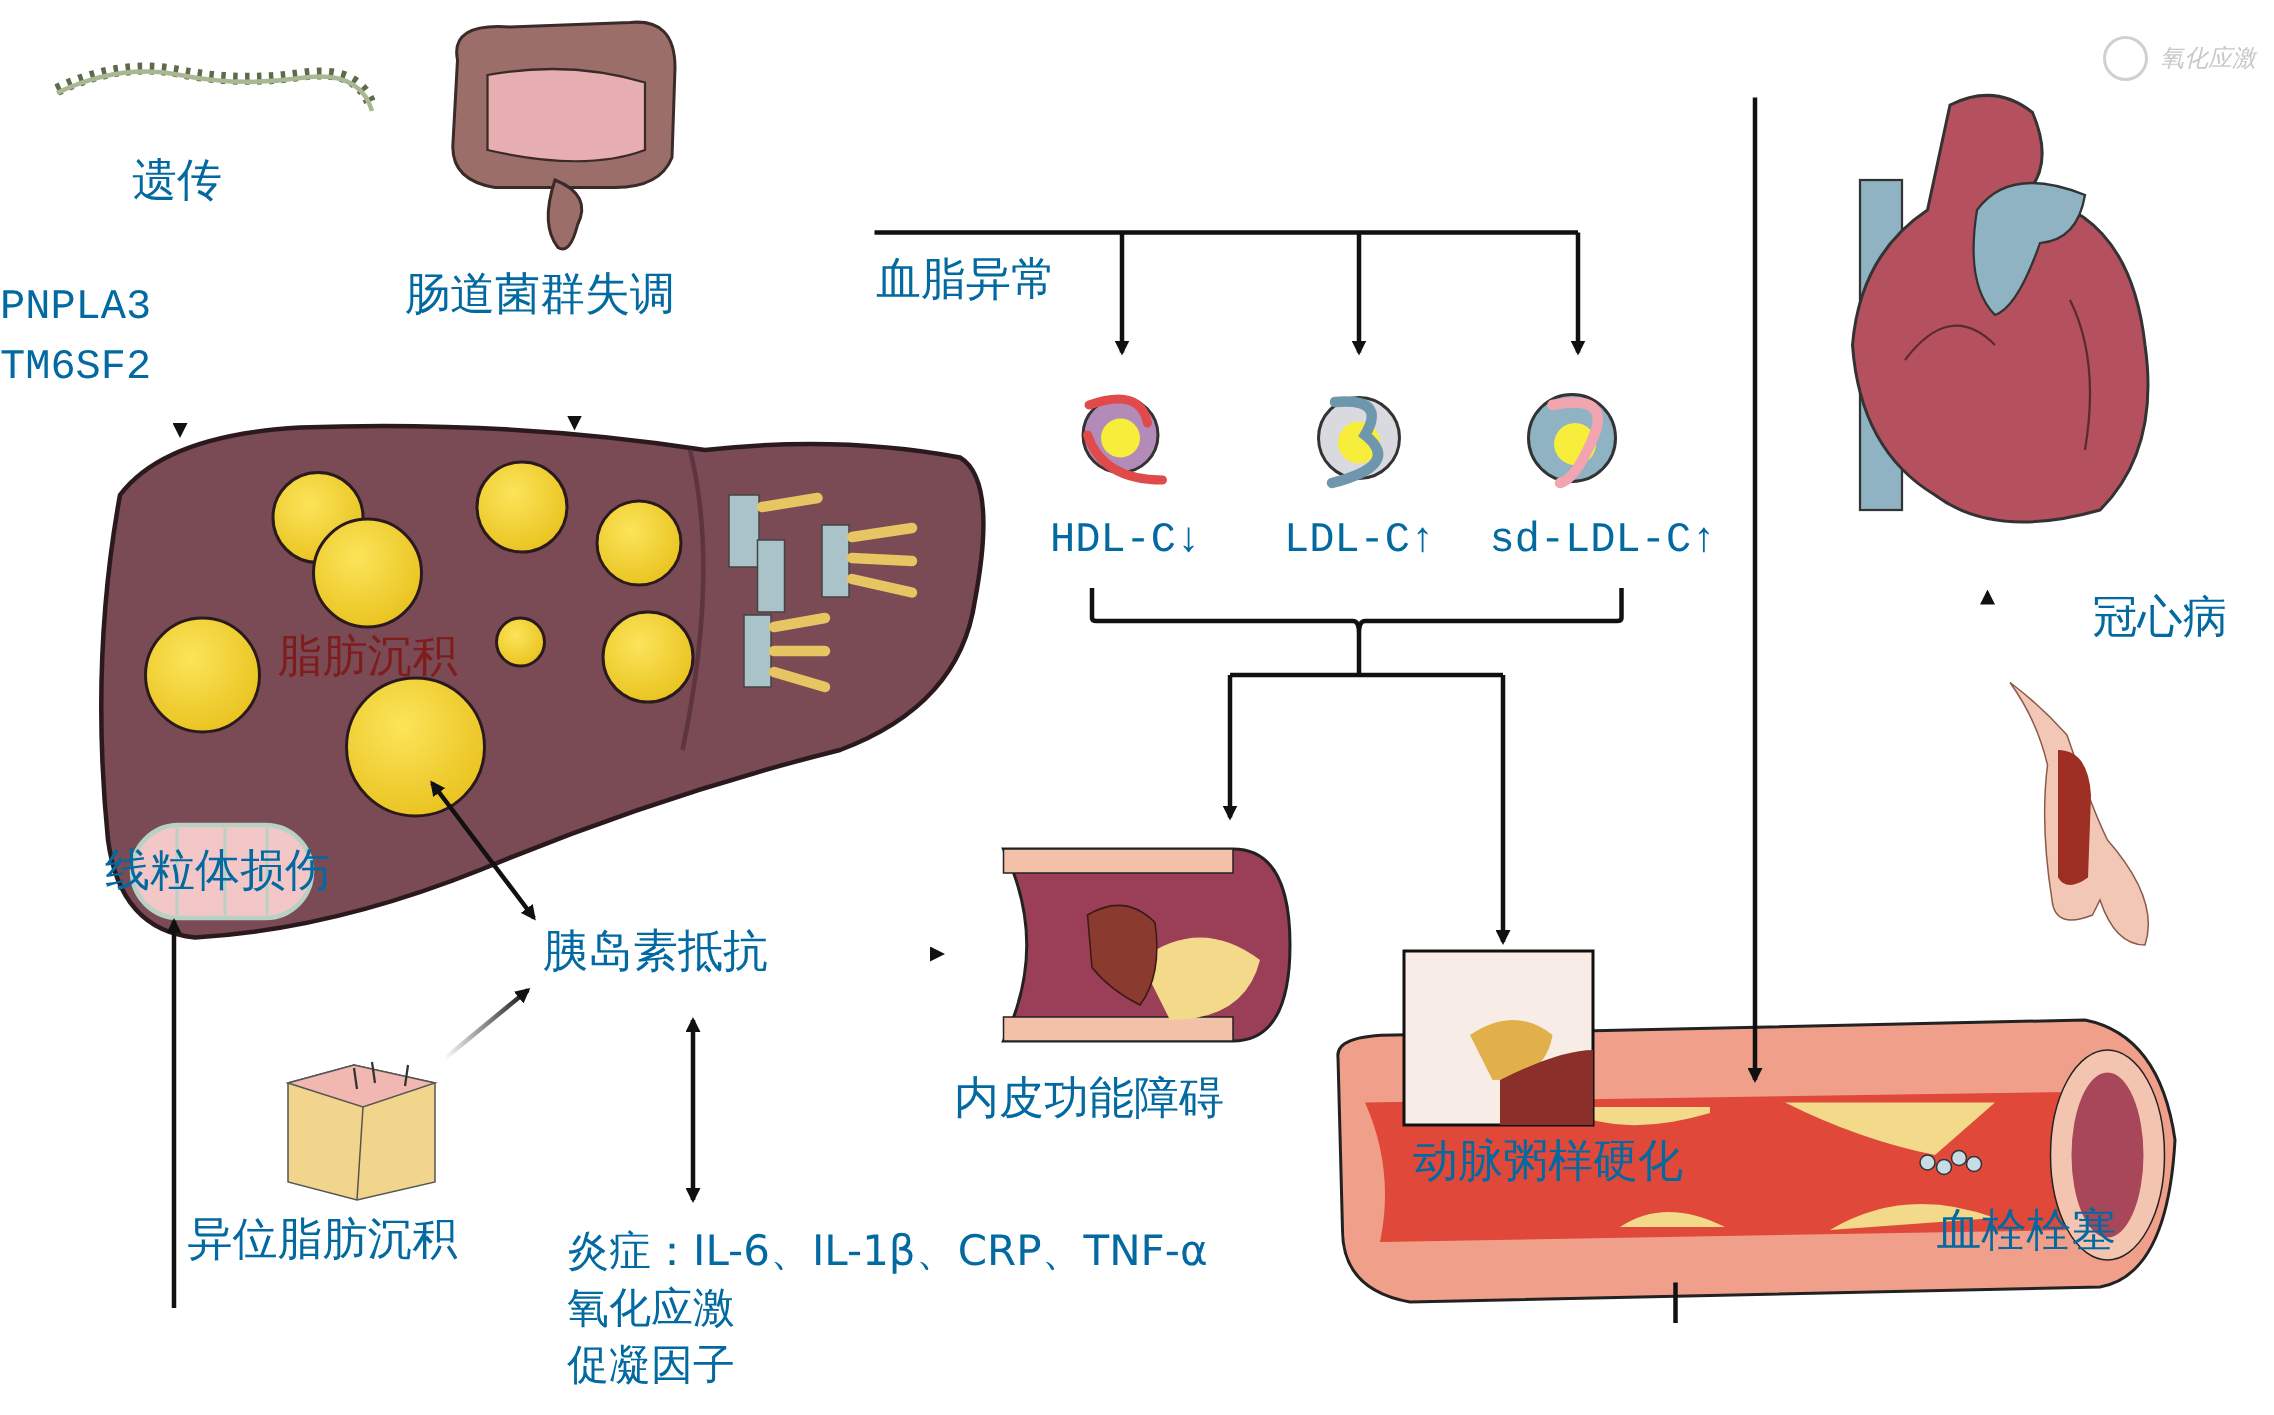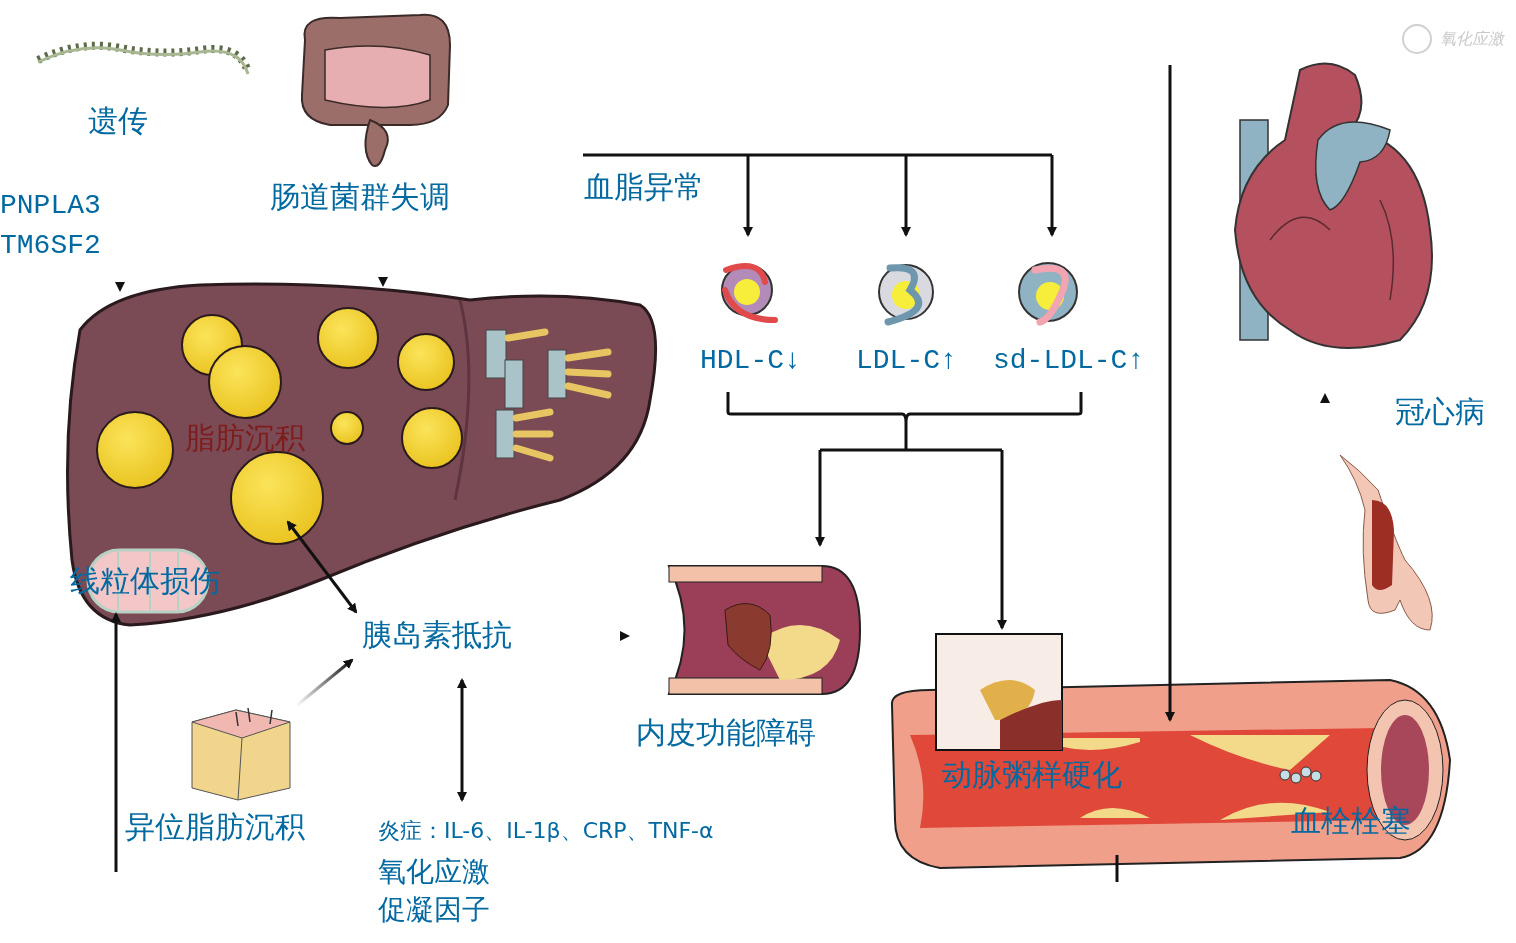--- a/index.html
+++ b/index.html
@@ -209,20 +209,20 @@
 <span class="lbl mono" style="left:856px; top:347px;">
   <span>LDL-C</span><span>↑</span>
 </span>
 <span class="lbl mono" style="left:993px; top:347px;">
   <span>sd-LDL-C</span><span>↑</span>
 </span>
 
 <span class="lbl cn" style="left:362px; top:620px;">胰岛素抵抗</span>
 <span class="lbl cn" style="left:125px; top:812px;text-align:right;">异位脂肪沉积</span>
 
-<span class="lbl cn" style="left:378px; top:820px; font-size:22px;">炎症：IL-6、IL-1β、CRP、TNF-α</span>
+<span class="lbl cn" style="left:378px; top:820px; font-size:28px;">炎症：IL-6、IL-1β、CRP、TNF-α</span>
 <span class="lbl cn" style="left:378px; top:858px; font-size:28px;">氧化应激</span>
 <span class="lbl cn" style="left:378px; top:896px; font-size:28px;">促凝因子</span>
 
 <span class="lbl cn" style="left:636px; top:718px;">内皮功能障碍</span>
 <span class="lbl cn" style="left:942px; top:760px;">动脉粥样硬化</span>
 <span class="lbl cn" style="left:1255px; top:806px;margin-left:36px;">血栓栓塞</span>
 <span class="lbl cn" style="left:1365px; top:397px;margin-left:30px;">冠心病</span>
 
 </body></html>

